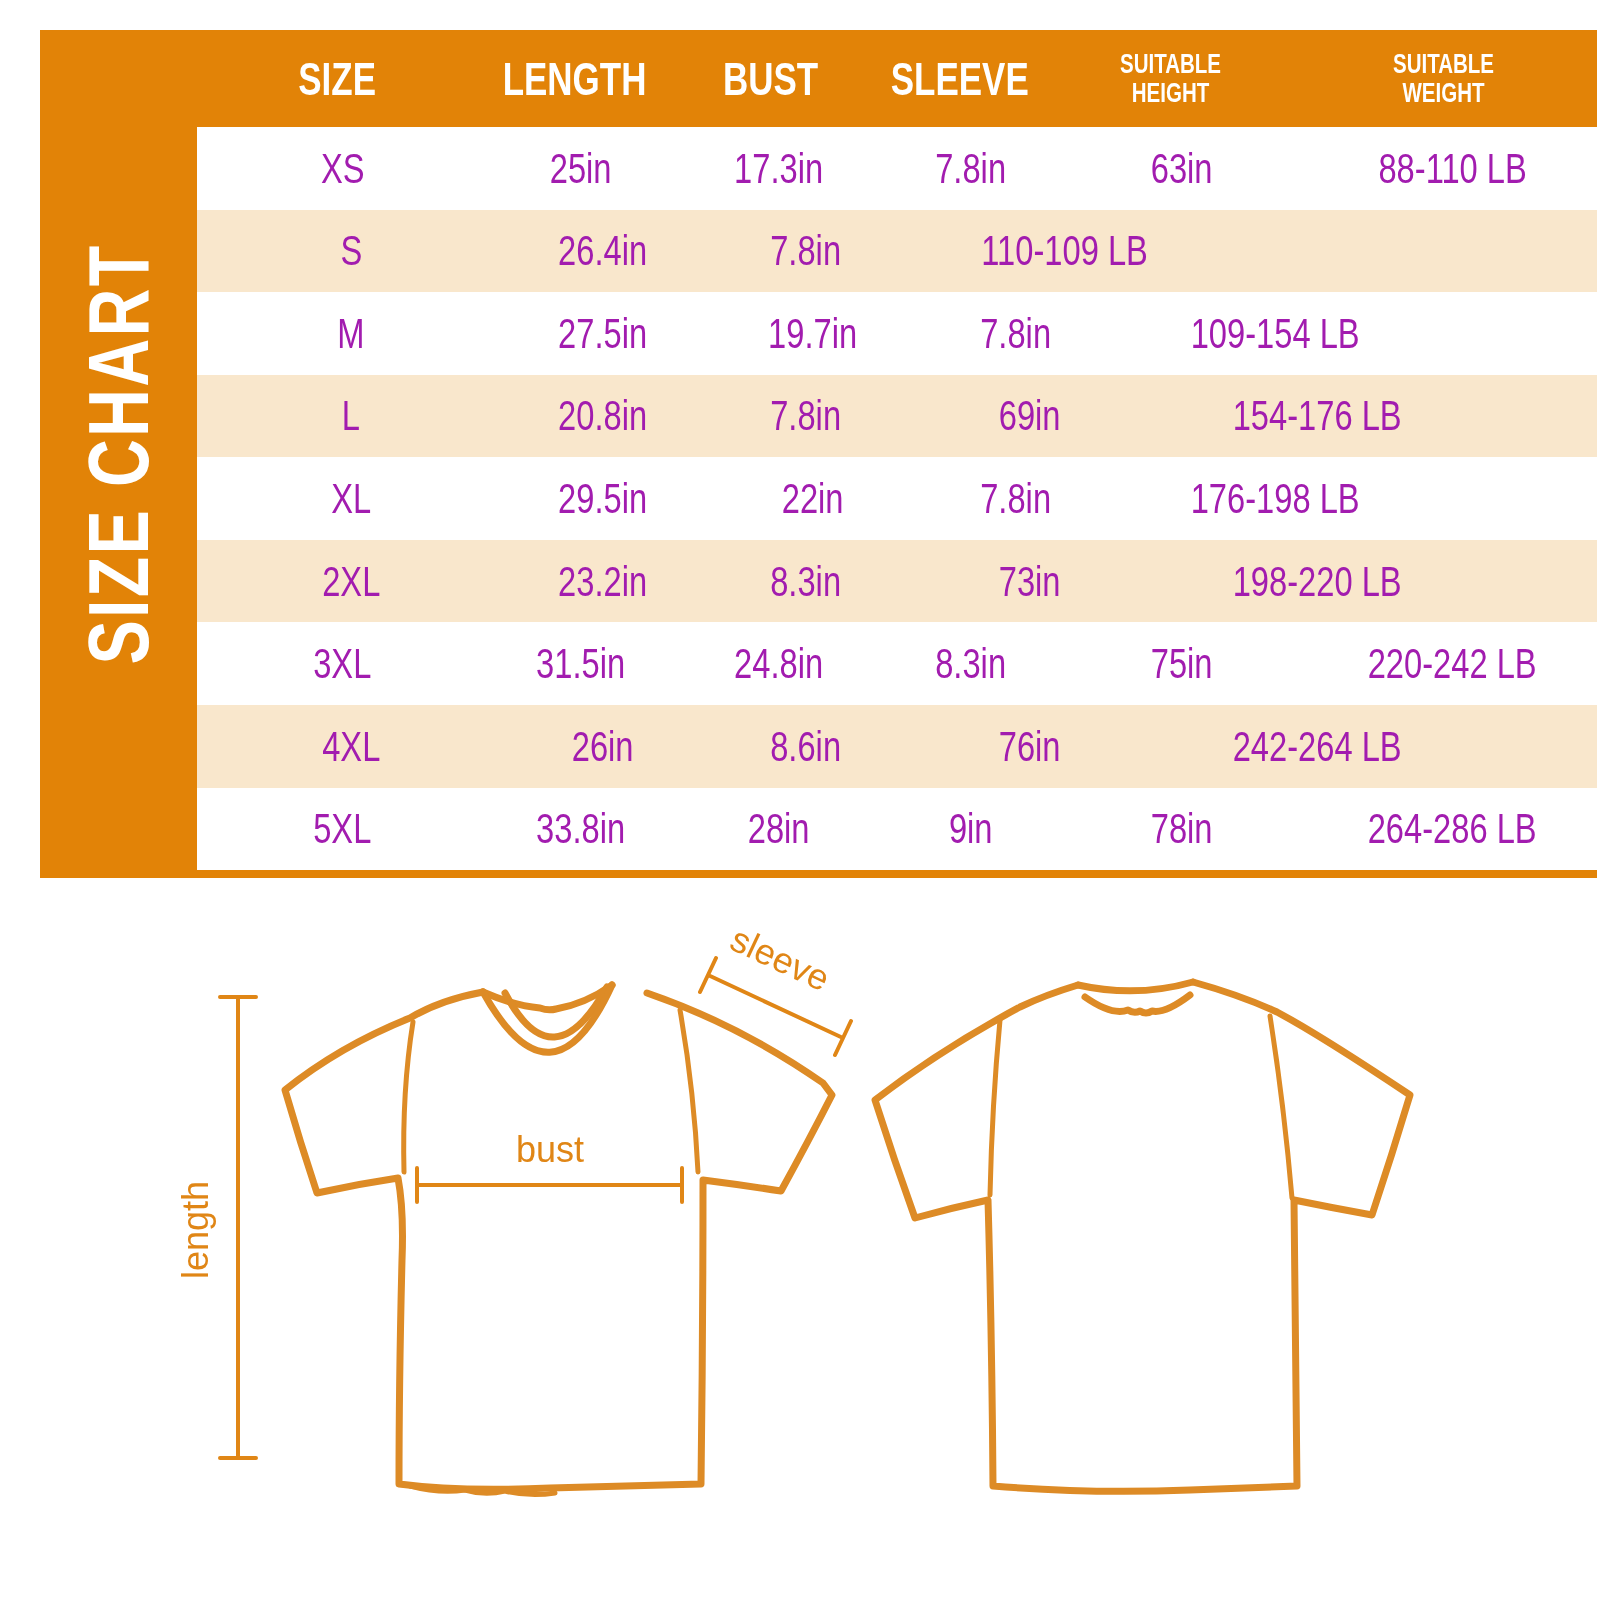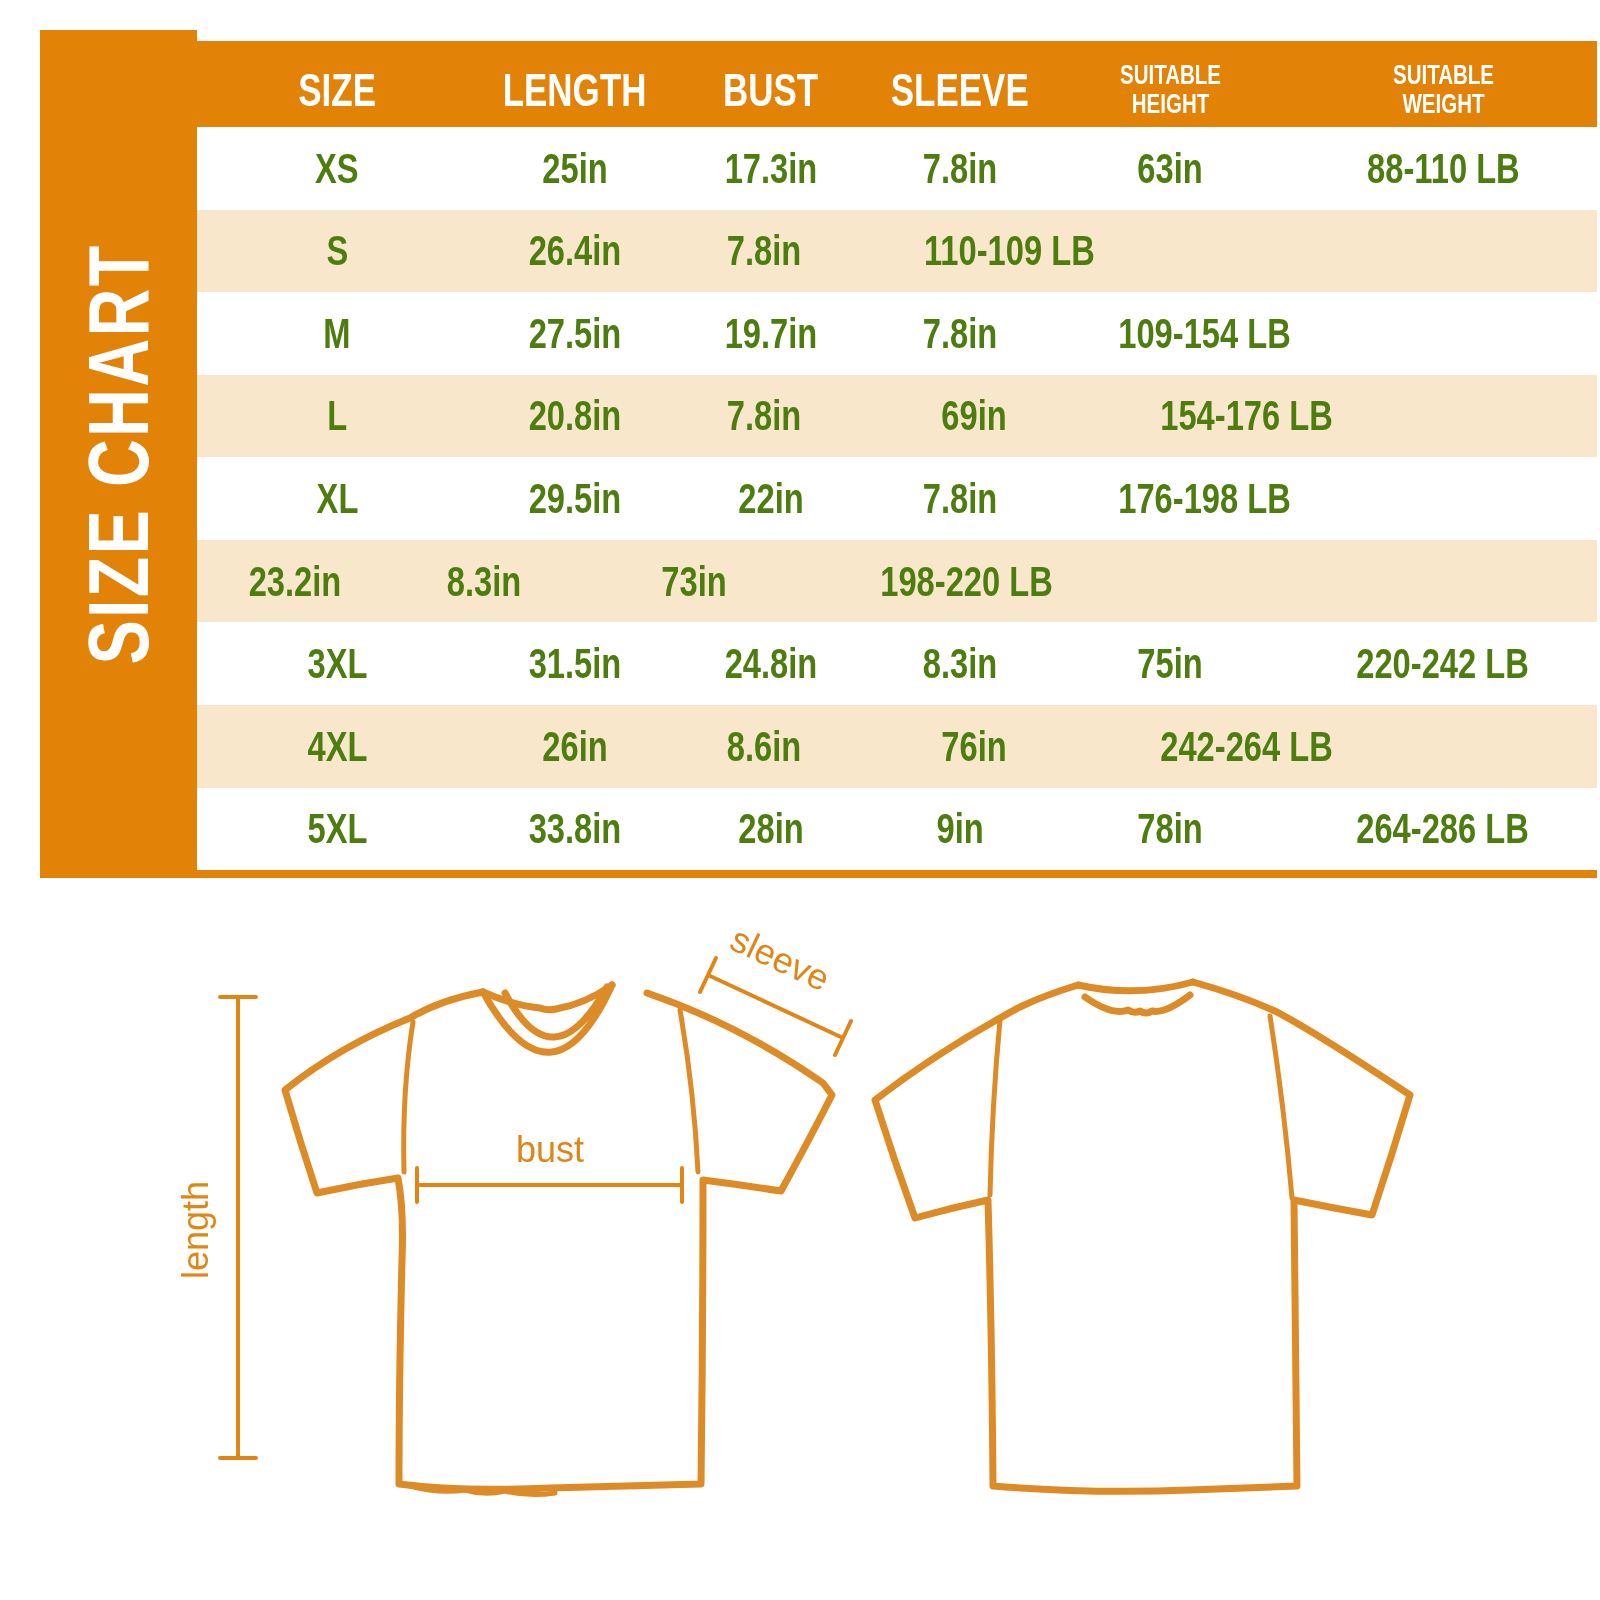--- a/index.html
+++ b/index.html
@@ -2,32 +2,32 @@
 <html><head>
 <meta charset="utf-8">
 <style>
   html,body{margin:0;padding:0;background:#ffffff;}
   body{width:1600px;height:1600px;position:relative;font-family:"Liberation Sans",sans-serif;overflow:hidden;}
 
   
   .frame{position:absolute;left:40px;top:30px;width:1557px;height:848px;background:#ffffff;}
   .sidebar{position:absolute;left:0;top:0;width:157px;height:100%;background:#e28307;display:flex;align-items:center;justify-content:center;}
   .sidebar-title{color:#ffffff;font-weight:bold;font-size:85px;letter-spacing:3px;white-space:nowrap;transform:rotate(-90deg) scaleX(0.78);}
-  .hdr{position:absolute;left:157px;top:11px;right:0;height:97px;background:#e28307;display:flex;}
+  .hdr{position:absolute;left:157px;top:0;right:0;height:97px;background:#e28307;display:flex;}
   .bstrip{position:absolute;left:157px;right:0;bottom:0;height:8px;background:#e28307;}
   .tbody{position:absolute;left:157px;top:97px;right:0;bottom:8px;display:flex;flex-direction:column;}
   .row{flex:1;display:flex;background:#ffffff;}
   .row.alt{background:#f9e7cc;}
   .cell,.hcell{display:flex;align-items:center;justify-content:center;}
   .c0{width:20%;} .c1{width:14%;} .c2{width:14%;} .c3{width:13%;} .c4{width:17%;} .c5{width:22%;}
   .hcell{color:#ffffff;font-weight:bold;}
   .h1line{font-size:46px;}
   .h2line{font-size:27px;line-height:1.05;text-align:center;}
   .cond{display:inline-block;transform:scaleX(0.76);white-space:nowrap;letter-spacing:0;}
-  .cell{color:#4d7c0f;font-weight:bold;font-size:43px;letter-spacing:-1px;}
+  .cell{color:#a21caf;font-weight:normal;font-size:43px;letter-spacing:-1px;margin-left:14px;}
 
   
   svg{position:absolute;overflow:visible;}
   .shirt{fill:none;stroke:#dd8b26;stroke-width:7;stroke-linecap:round;stroke-linejoin:round;}
   .shirt.thin{stroke-width:5;}
   .meas{fill:none;stroke:#e08616;stroke-width:4;stroke-linecap:round;}
   .mlabel{fill:#e08616;font-family:"Liberation Sans",sans-serif;font-size:36px;}
 </style>
 </head>
 <body>
@@ -144,20 +144,23 @@
           <span class="cond">22in</span>
         </div>
         <div class="cell c3">
           <span class="cond">7.8in</span>
         </div>
         <div class="cell c5">
           <span class="cond">176-198 LB</span>
         </div>
       </div>
       <div class="row alt">
+        <div class="cell c0">
+          <span class="cond">2XL</span>
+        </div>
         <div class="cell c2">
           <span class="cond">23.2in</span>
         </div>
         <div class="cell c3">
           <span class="cond">8.3in</span>
         </div>
         <div class="cell c4">
           <span class="cond">73in</span>
         </div>
         <div class="cell c5">

